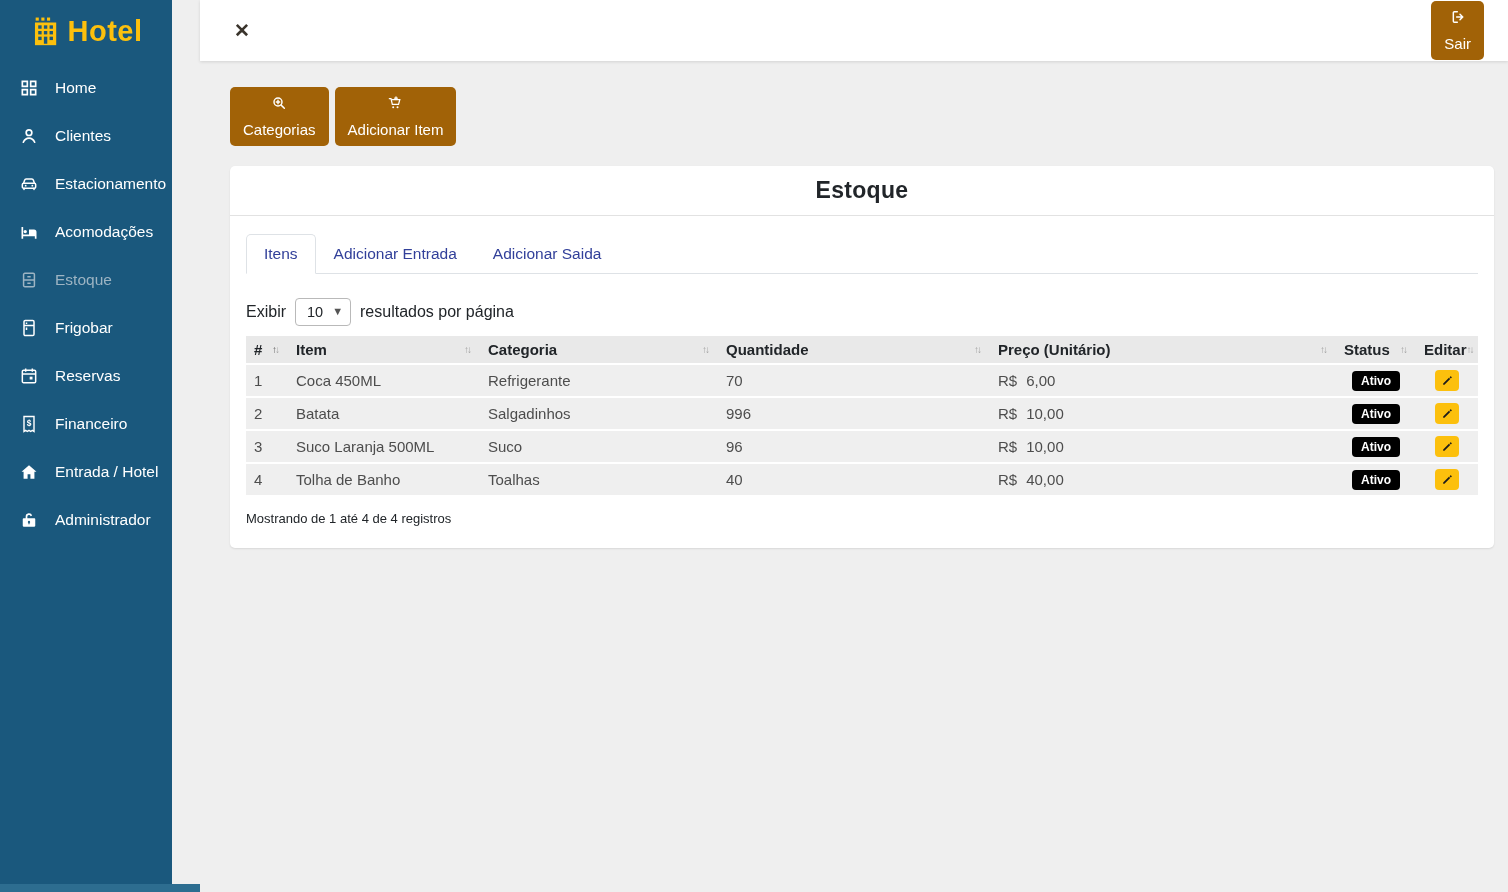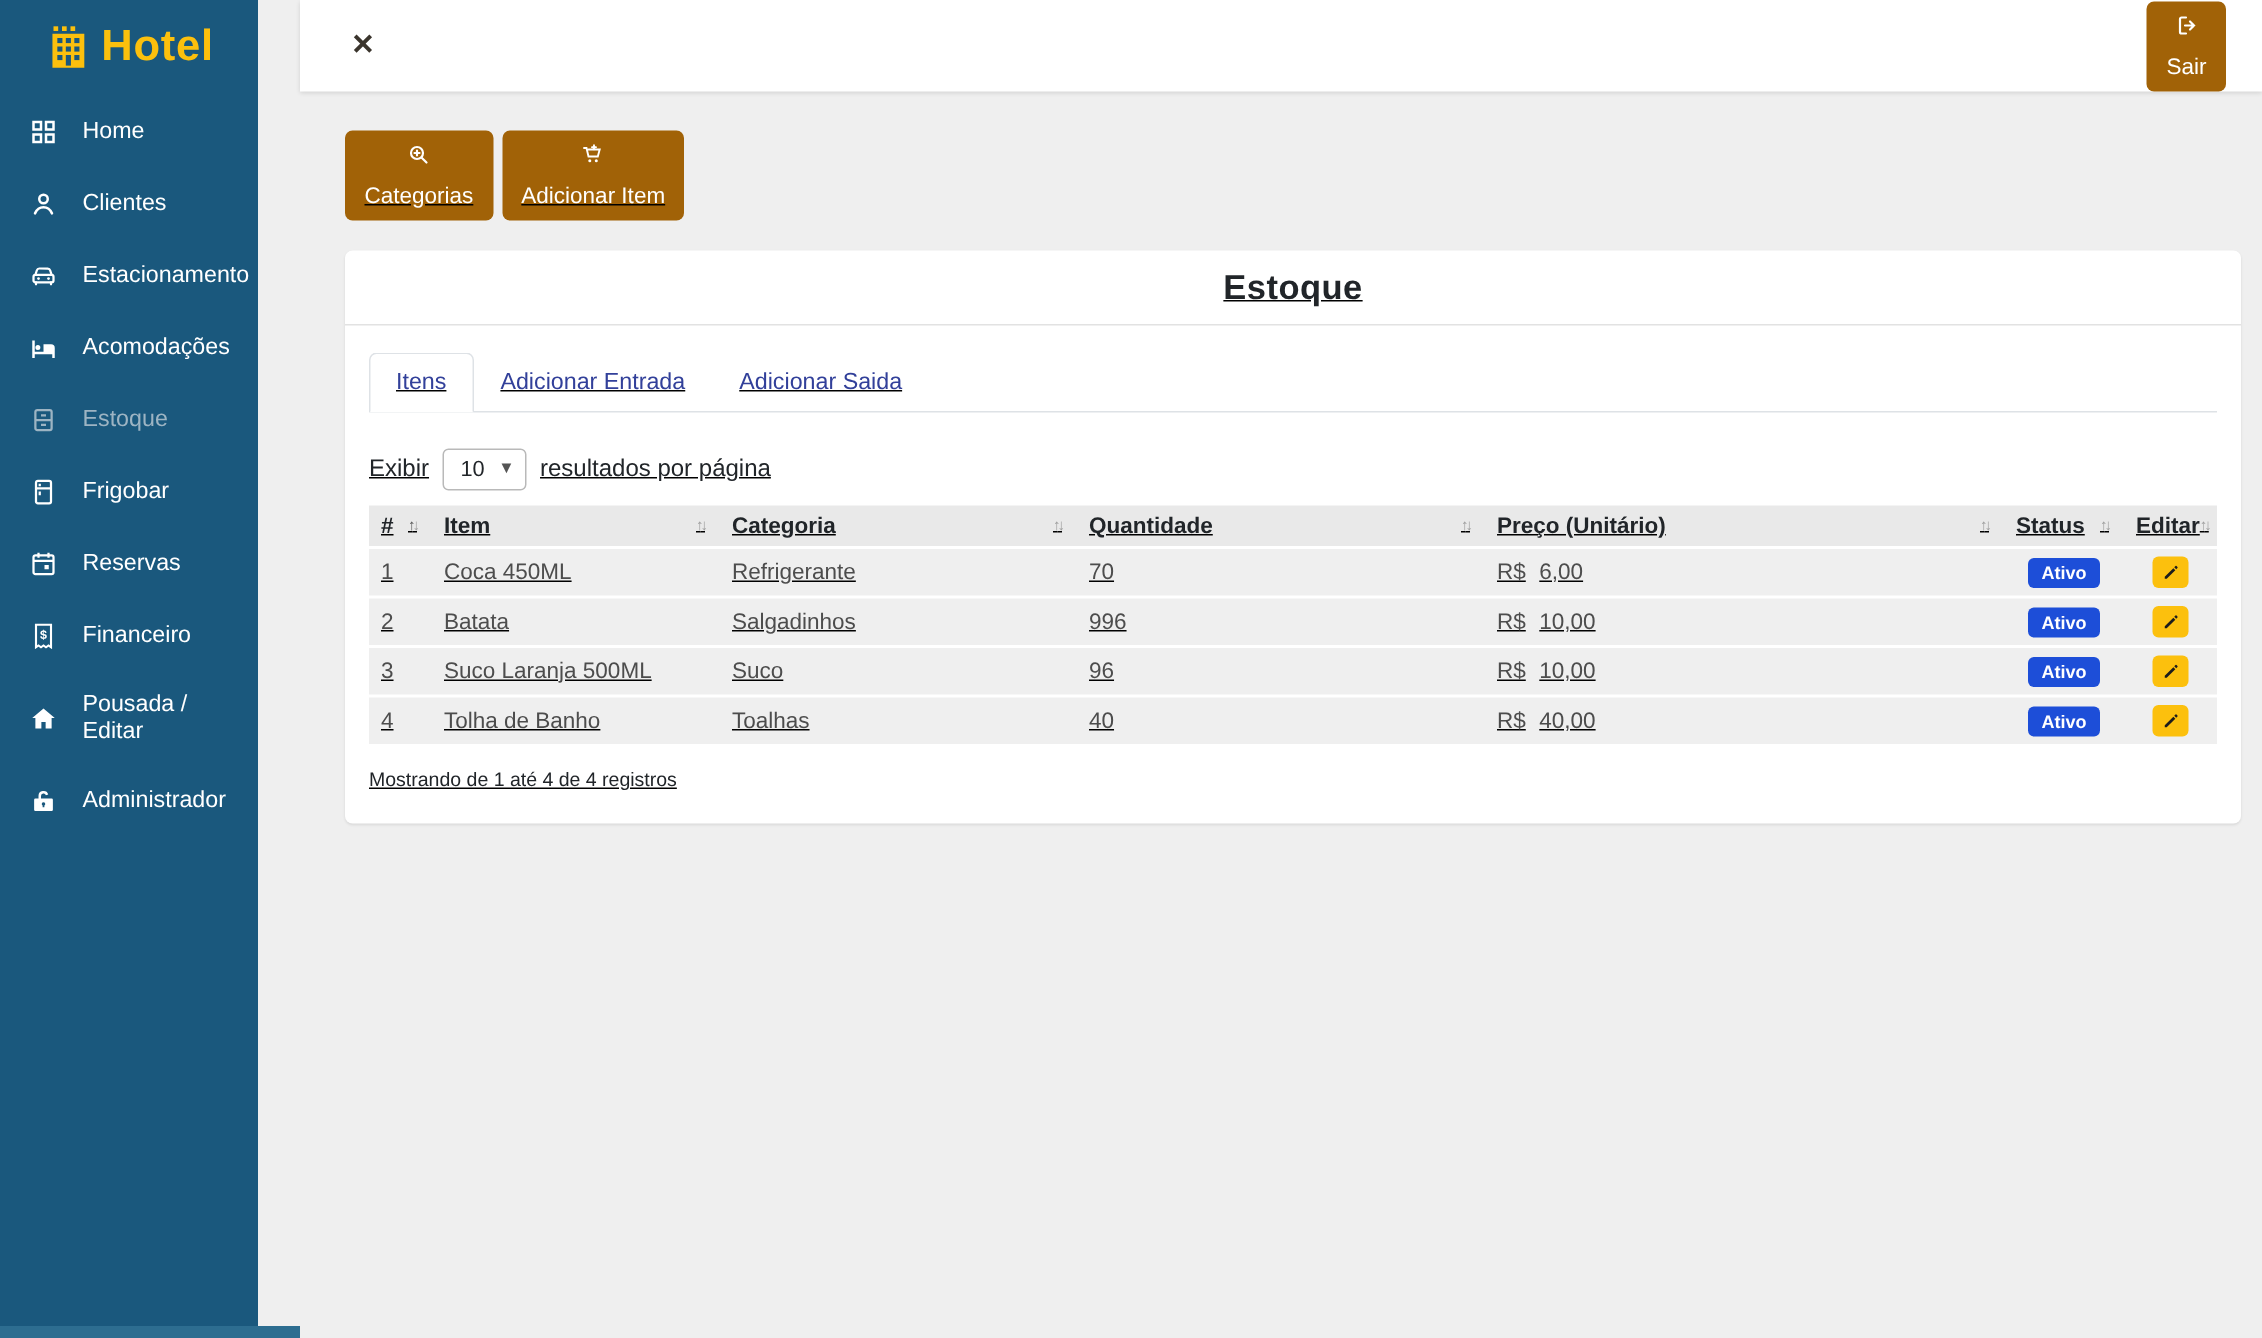--- a/index.html
+++ b/index.html
@@ -16,21 +16,21 @@
   .side-icon { width:22px; height:22px; display:inline-flex; align-items:center; justify-content:center; flex:0 0 22px; }
   .side-icon svg { width:20px; height:20px; }
 
   
   .topbar { position:fixed; left:200px; top:0; width:1308px; height:61px; background:#ffffff; box-shadow:0 1px 3px rgba(0,0,0,0.12); display:flex; align-items:center; justify-content:space-between; padding:0 24px 0 34px; z-index:9; }
   .close-toggle { font-size:19px; font-weight:700; color:#3a342c; cursor:pointer; line-height:1; }
   .btn-yellow { display:inline-flex; align-items:center; gap:7px; background:#a16207; color:#ffffff; border:none; border-radius:5px; padding:8px 13px; font-size:15px; font-weight:500; font-family:"Liberation Sans", sans-serif; cursor:pointer;flex-direction:column; }
   .btn-yellow svg { width:16px; height:16px; }
 
   
-  .content { position:absolute; left:200px; top:61px; width:1308px; height:831px; padding:26px 8px 0 30px;text-decoration:underline; }
+  .content { position:absolute; left:200px; top:61px; width:1308px; height:831px; padding:26px 8px 0 30px; }
   .toolbar { display:flex; gap:6px; }
 
   .card { margin-top:20px; background:#ffffff; border-radius:5px; box-shadow:0 1px 2px rgba(0,0,0,0.1); width:1264px; }
   .card-header { padding:11px 16px; border-bottom:1px solid #e2e2e2; text-align:center; }
   .card-title { font-size:23px; font-weight:700; color:#212529; letter-spacing:0.3px; }
   .card-body { padding:18px 16px 22px; }
 
   .tabs { display:flex; border-bottom:1px solid #dee2e6; }
   .tab { padding:10px 17px; font-size:15.5px; color:#32409a; cursor:pointer; border:1px solid transparent; border-bottom:none; border-radius:5px 5px 0 0; margin-bottom:-1px;text-align:right; }
   .tab.active { background:#ffffff; border-color:#dee2e6; border-bottom:1px solid #ffffff; }
@@ -42,21 +42,21 @@
 
   table.stock { width:100%; border-collapse:collapse; table-layout:fixed; }
   table.stock th { background:#e9e9e9; font-size:15px; font-weight:700; color:#212529; text-align:left; padding:5px 8px; border-bottom:2px solid #ffffff; }
   .th-inner { display:flex; align-items:center; justify-content:space-between; }
   .sort-icons { display:inline-flex; color:#a0a0a0; font-size:10px; letter-spacing:-2px; padding-right:2px; }
   .sort-icons .up.on { color:#5a5a5a; }
   table.stock td { background:#efefef; font-size:15px; color:#4d4d4d; padding:5px 8px; border-bottom:2px solid #ffffff; height:30px; }
   .col-num { width:42px; } .col-item { width:192px; } .col-cat { width:238px; } .col-qty { width:272px; } .col-price { width:auto; } .col-status { width:80px; } .col-edit { width:62px; }
   td.c-status, th.h-status .th-inner, td.c-edit { text-align:center; }
   .price-val { margin-left:9px; }
-  .badge-status { display:inline-block; background:#1d4ed8; color:#ffffff; font-size:12px; font-weight:700; padding:3px 9px; border-radius:4px; }
+  .badge-status { display:inline-block; background:#000000; color:#ffffff; font-size:12px; font-weight:700; padding:3px 9px; border-radius:4px; }
   .edit-btn { display:inline-flex; align-items:center; justify-content:center; width:24px; height:21px; background:#fcc00d; border:none; border-radius:4px; cursor:pointer; }
   .edit-btn svg { width:13px; height:13px; }
 
   .table-footer { display:flex; align-items:center; justify-content:space-between; margin-top:14px; }
   .info-text { font-size:13px; color:#212529; }
   .pagination { display:inline-flex; }
   .page-btn { border:1px solid #d8d8d8; background:#ffffff; color:#555; font-size:14.5px; padding:6px 12px; cursor:pointer; font-family:"Liberation Sans", sans-serif; margin-left:-1px; }
   .page-btn:first-child { border-radius:4px 0 0 4px; margin-left:0; }
   .page-btn:last-child { border-radius:0 4px 4px 0; }
   .page-btn.current { background:#c6c6c6; border-color:#b4b4b4; color:#333; }
@@ -163,21 +163,21 @@
           </svg>
         </span>
         <span>Financeiro</span>
       </div>
       <div class="side-item">
         <span class="side-icon">
           <svg viewBox="0 0 24 24" fill="currentColor">
             <path d="M12 4l9 7.6h-2.5V20h-4.8v-5.2h-3.4V20H5.5v-8.4H3z"></path>
           </svg>
         </span>
-        <span>Pousada / Editar</span>
+        <span>Entrada / Hotel</span>
       </div>
       <div class="side-item">
         <span class="side-icon">
           <svg viewBox="0 0 24 24" fill="currentColor">
             <path d="M8 10V8a4 4 0 017.8-1.3l-1.9.7A2 2 0 0010 8v2zm-2.5 0h13a1 1 0 011 1v8a1 1 0 01-1 1h-13a1 1 0 01-1-1v-8a1 1 0 011-1zm6.5 3a1.4 1.4 0 00-.7 2.6V17h1.4v-1.4A1.4 1.4 0 0012 13z"></path>
           </svg>
         </span>
         <span>Administrador</span>
       </div>
     </div>

